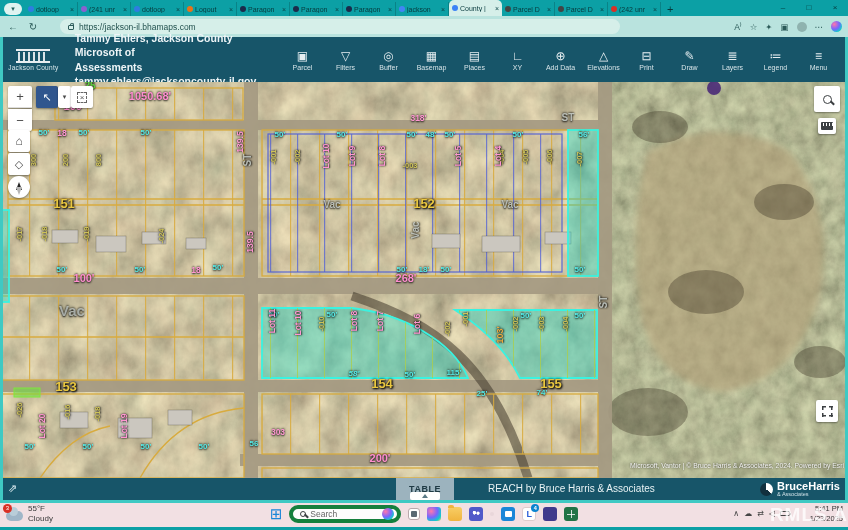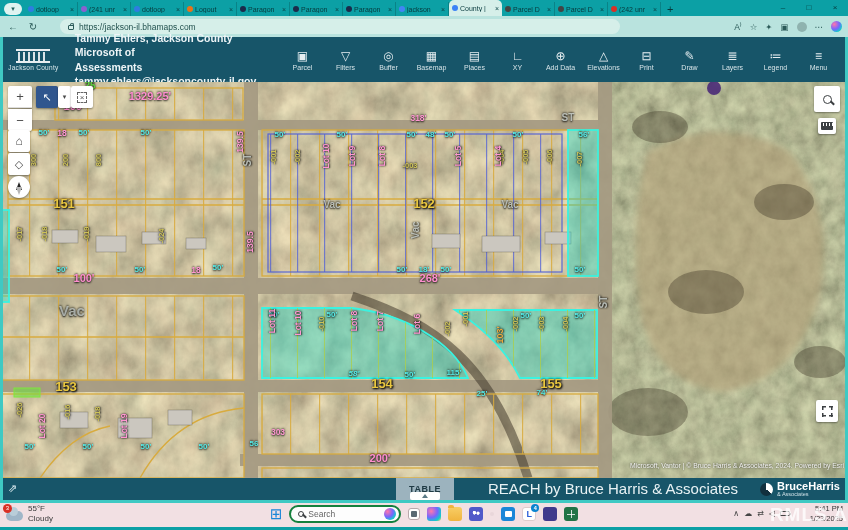--- a/index.html
+++ b/index.html
@@ -103,37 +103,37 @@
   .edgeB{position:absolute;top:500px;left:0;width:848px;height:3px;background:#3fc9c3;z-index:40;}
 
   
   .bottombar{position:relative;height:22px;background:#175569;color:#e8f2f4;}
   .shareb{position:absolute;left:8px;top:4px;font-size:11px;color:#dfeef2;cursor:pointer;}
   .tabletab{position:absolute;left:396px;top:0;width:58px;height:22px;background:#9cb3be;color:#203b45;
      font-size:9px;font-weight:bold;display:flex;align-items:center;justify-content:center;letter-spacing:.5px;cursor:pointer;}
   .tcollapse{position:absolute;left:410px;top:14px;width:30px;height:8px;background:#fff;border-radius:2px;
      display:flex;align-items:center;justify-content:center;cursor:pointer;}
   .caretup{width:0;height:0;border:3px solid transparent;border-bottom:4px solid #5a7a86;margin-top:-3px;}
-  .reach{position:absolute;left:488px;top:0;height:22px;line-height:22px;font-size:15px;color:#e8f2f4;}
+  .reach{position:absolute;left:488px;top:0;height:22px;line-height:22px;font-size:10px;color:#e8f2f4;}
   .brand{position:absolute;right:8px;top:0;height:22px;display:flex;align-items:center;gap:4px;}
   .brandlogo{width:13px;height:13px;border-radius:50%;background:conic-gradient(#fff 0 130deg,#12303e 130deg 360deg);}
   .brandname{font-size:11px;font-weight:bold;color:#fff;line-height:1;}
   .brandsub{font-size:5.5px;color:#cfe0e6;line-height:1;}
 
   
   .taskbar{position:relative;height:27px;background:#f2e0e3;display:flex;align-items:center;}
   .weather{position:absolute;left:6px;display:flex;align-items:center;gap:5px;}
   .cloud{position:relative;width:17px;height:10px;background:#9fb6c8;border-radius:6px;margin-top:4px;}
   .cloud::before{content:'';position:absolute;left:3px;top:-4px;width:9px;height:9px;background:#b9cdd9;border-radius:50%;}
   .wbadge{position:absolute;left:-3px;top:-7px;width:9px;height:9px;background:#d93025;color:#fff;border-radius:50%;
      font-size:6px;display:flex;align-items:center;justify-content:center;}
   .wtxt{font-size:8px;color:#3a3a3a;line-height:1.2;}
   .tbcenter{margin:0 auto;display:flex;align-items:center;gap:7px;}
   .startic{color:#1a86d8;font-size:15px;line-height:15px;cursor:pointer;}
-  .spill{width:112px;height:18px;background:#fdfdfd;border:2px solid #15803d;border-radius:9px;
+  .spill{width:112px;height:18px;background:#fdfdfd;border:4px solid #15803d;border-radius:9px;
      display:flex;align-items:center;gap:4px;padding:0 3px 0 7px;cursor:pointer;}
   .spill .mag{width:6px;height:6px;border-width:1.3px;}
   .stext{font-size:8.5px;color:#666;flex:1;}
   .ball{width:12px;height:12px;border-radius:50%;background:radial-gradient(circle at 30% 30%,#f7a,#76f 45%,#1cc 75%,#fc6);}
   .tv{width:12px;height:12px;background:#fff;border:1px solid #b9a9ac;border-radius:3px;position:relative;cursor:pointer;}
   .tv::after{content:'';position:absolute;left:2px;top:2px;width:6px;height:6px;background:#5a6a74;border-radius:1px;}
   .ico{position:relative;width:14px;height:14px;border-radius:3px;cursor:pointer;}
   .folder{background:linear-gradient(#f8ce66,#f0b43e);}
   .folder::before{content:'';position:absolute;left:0;top:-2px;width:6px;height:3px;background:#f0b43e;border-radius:2px 2px 0 0;}
   .teams{background:#5059c9;}
@@ -394,21 +394,21 @@
           <path d="M262,226 L352,226 C402,232 452,258 468,296 L262,296 Z"></path>
           <path d="M455,228 L597,228 L597,296 L520,296 C505,266 480,244 455,228 Z"></path>
         </g>
         <path d="M262,226 L352,226 C402,232 452,258 468,296 L262,296 Z" fill="url(#tlots)"></path>
         <path d="M455,228 L597,228 L597,296 L520,296 C505,266 480,244 455,228 Z" fill="url(#tlots)"></path>
         <rect x="14" y="306" width="26" height="9" fill="rgba(110,230,60,0.55)" stroke="#7ee83c"></rect>
         <circle cx="714" cy="6" r="7" fill="#4a2a78" opacity="0.9"></circle>
       </svg>
 
       <div class="maplabels">
-          <span class="ml pl" style="left: 150px; top: 14px;">1329.25'</span>
+          <span class="ml pl" style="left: 150px; top: 14px;">1050.68'</span>
           <span class="ml pl" style="left: 74px; top: 24px;">100'</span>
           <span class="ml gr" style="left: 90px; top: 4px;">25</span>
           <span class="ml p" style="left: 412px; top: 36px; padding-left: 13px;">318'</span>
           <span class="ml g" style="left: 568px; top: 36px;">ST</span>
           <span class="ml g r" style="left: 248px; top: 78px;">ST</span>
           <span class="ml g r" style="left: 604px; top: 220px;">ST</span>
           <span class="ml p r" style="left: 240px; top: 60px;">139.5</span>
           <span class="ml p r" style="left: 250px; top: 160px;">139.5</span>
           <span class="ml p" style="left: 62px; top: 51px;">18</span>
           <span class="ml c" style="left: 44px; top: 51px;">50'</span>
@@ -446,21 +446,21 @@
           <span class="ml o r" style="left: 87px; top: 152px;">-019</span>
           <span class="ml o r" style="left: 162px; top: 154px;">-024</span>
           <span class="ml c" style="left: 62px; top: 188px;">50'</span>
           <span class="ml c" style="left: 140px; top: 188px;">50'</span>
           <span class="ml p" style="left: 196px; top: 188px;">18</span>
           <span class="ml c" style="left: 218px; top: 186px;">50'</span>
           <span class="ml c" style="left: 402px; top: 188px;">50'</span>
           <span class="ml c" style="left: 424px; top: 188px;">18'</span>
           <span class="ml c" style="left: 446px; top: 188px;">50'</span>
           <span class="ml c" style="left: 580px; top: 188px;">50'</span>
-          <span class="ml pl" style="left: 430px; top: 196px;">268'</span>
+          <span class="ml pl" style="left: 406px; top: 196px;">268'</span>
           <span class="ml pl" style="left: 84px; top: 196px;">100'</span>
           <span class="ml gl" style="left: 72px; top: 228px;">Vac</span>
           <span class="ml c" style="left: 274px; top: 233px;">50'</span>
           <span class="ml c" style="left: 332px; top: 233px;">50'</span>
           <span class="ml c" style="left: 526px; top: 234px;">50'</span>
           <span class="ml c" style="left: 580px; top: 234px;">50'</span>
           <span class="ml p r" style="left: 272px; top: 239px;">Lot 11</span>
           <span class="ml p r" style="left: 298px; top: 241px;">Lot 10</span>
           <span class="ml o r" style="left: 322px; top: 242px;">-010</span>
           <span class="ml p r" style="left: 354px; top: 239px;">Lot 8</span>

